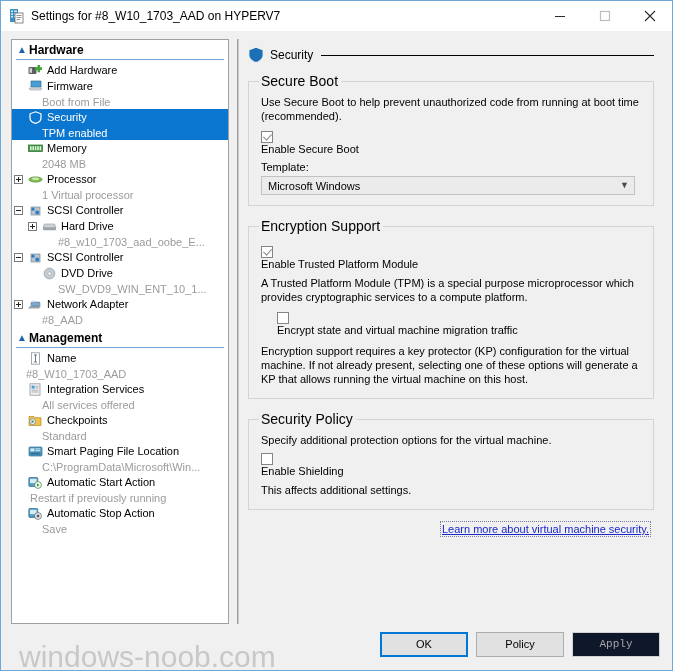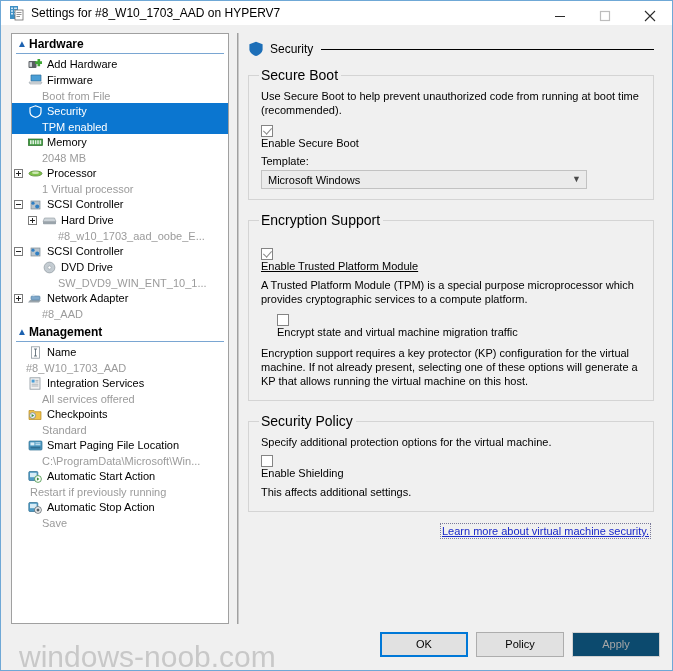--- a/index.html
+++ b/index.html
@@ -25,21 +25,21 @@
     height: 671px;
     background: #f0f0f0;
     border: 1px solid #6fa8d6;
     box-sizing: border-box;
     display: flex;
     flex-direction: column;
   }
 
   
   .titlebar {
-    height: 24px;
+    height: 30px;
     background: #ffffff;
     display: flex;
     align-items: center;
     flex: 0 0 auto;
     position: relative;
   }
   .title-icon {
     width: 16px; height: 16px;
     margin-left: 8px;
     margin-right: 6px;
@@ -276,21 +276,21 @@
   .combo {
     height: 19px;
     background: #ebebeb;
     border: 1px solid #c2c2c2;
     display: flex;
     align-items: center;
     justify-content: space-between;
     padding: 0 5px 0 6px;
     margin-left: 2px;
     box-sizing: border-box;
-    width: 326px;
+    width: 374px;
     font-size: 11px;
     color: #000;
   }
   .combo .chevd {
     color: #4a4a4a;
     font-size: 9px;
     line-height: 1;
   }
 
   .link-row {
@@ -330,22 +330,23 @@
     box-sizing: border-box;
     position: relative;
     z-index: 10;
   }
   .btn.default {
     border: 2px solid #0078d7;
     background: #e1e1e1;
   }
   .btn.disabled {
     color: #a6a6a6;
-    background: #0c4a6e;
+    background: #0f172a;
     border-color: #d2d2d2;
+    font-family: Liberation Mono, monospace;
   }
   .watermark {
     position: absolute;
     left: 18px;
     bottom: -4px;
     font-size: 30px;
     color: #c8c8c8;
     white-space: nowrap;
     z-index: 1;
     font-family: "Liberation Sans", sans-serif;
@@ -637,21 +638,21 @@
         </div>
         <div class="field-label">Template:</div>
         <div class="combo">
           <span>Microsoft Windows</span>
           <span class="chevd">▼</span>
         </div>
       </fieldset>
 
       <fieldset class="group">
         <legend>Encryption Support</legend>
-        <div class="cbrow" style="margin-top:16px;text-decoration:underline;">
+        <div class="cbrow" style="margin-top:8px;">
           <span class="cbox checked"></span>
           <span class="cblabel">Enable Trusted Platform Module</span>
         </div>
         <div class="desc indent">A Trusted Platform Module (TPM) is a special purpose microprocessor which provides cryptographic services to a compute platform.</div>
         <div class="cbrow indent">
           <span class="cbox"></span>
           <span class="cblabel">Encrypt state and virtual machine migration traffic</span>
         </div>
         <div class="desc" style="margin-top:8px;margin-bottom:2px;">Encryption support requires a key protector (KP) configuration for the virtual machine. If not already present, selecting one of these options will generate a KP that allows running the virtual machine on this host.</div>
       </fieldset>

